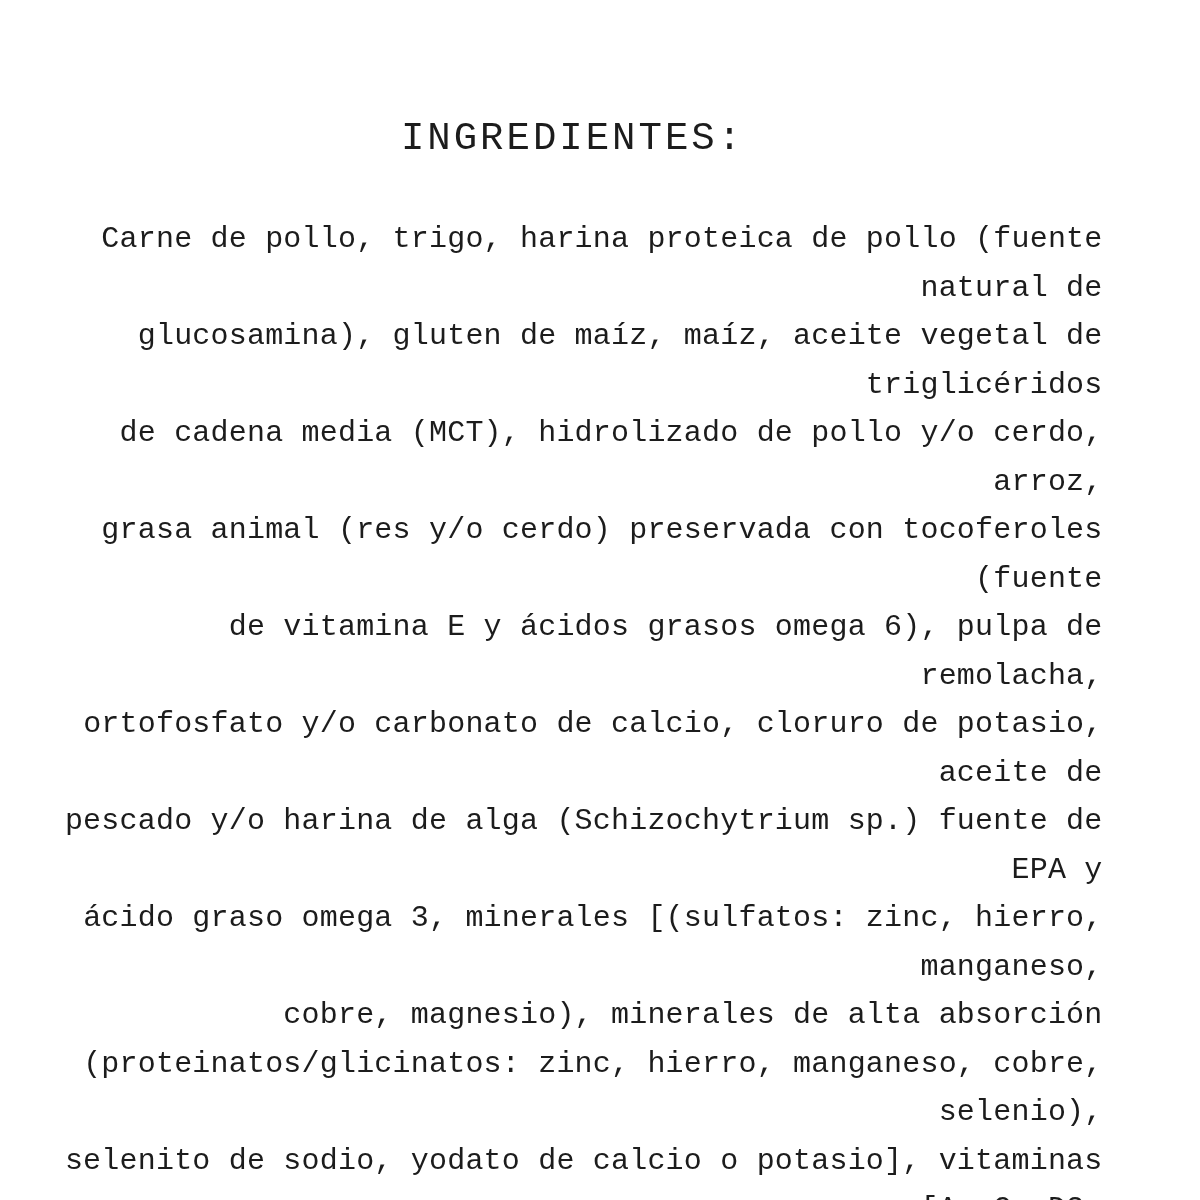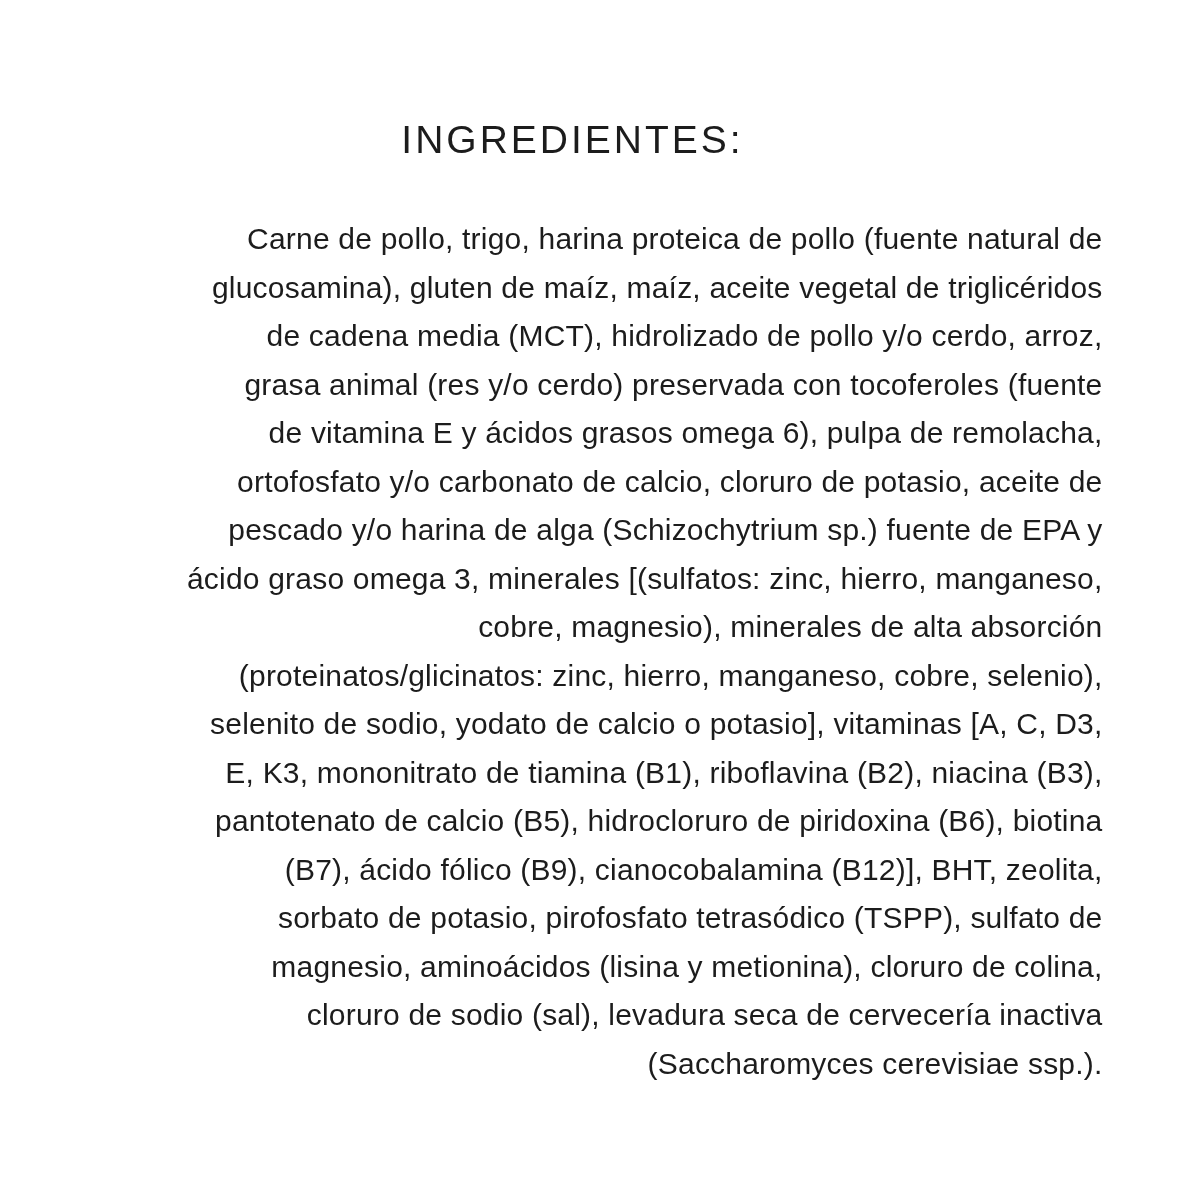--- a/index.html
+++ b/index.html
@@ -9,21 +9,21 @@
     height: 1200px;
     background: #ffffff;
     overflow: hidden;
   }
 
   .label-page {
     width: 1145px;
     height: 1200px;
     background: #ffffff;
     color: #1c1c1c;
-    font-family: Liberation Sans, sans-serif;
+    font-family: Liberation Mono, monospace;
     font-weight: 300;
     display: flex;
     flex-direction: column;
     align-items: center;
     padding-top: 120px;
   }
 
   .label-title {
     font-size: 39px;
     font-weight: 400;

